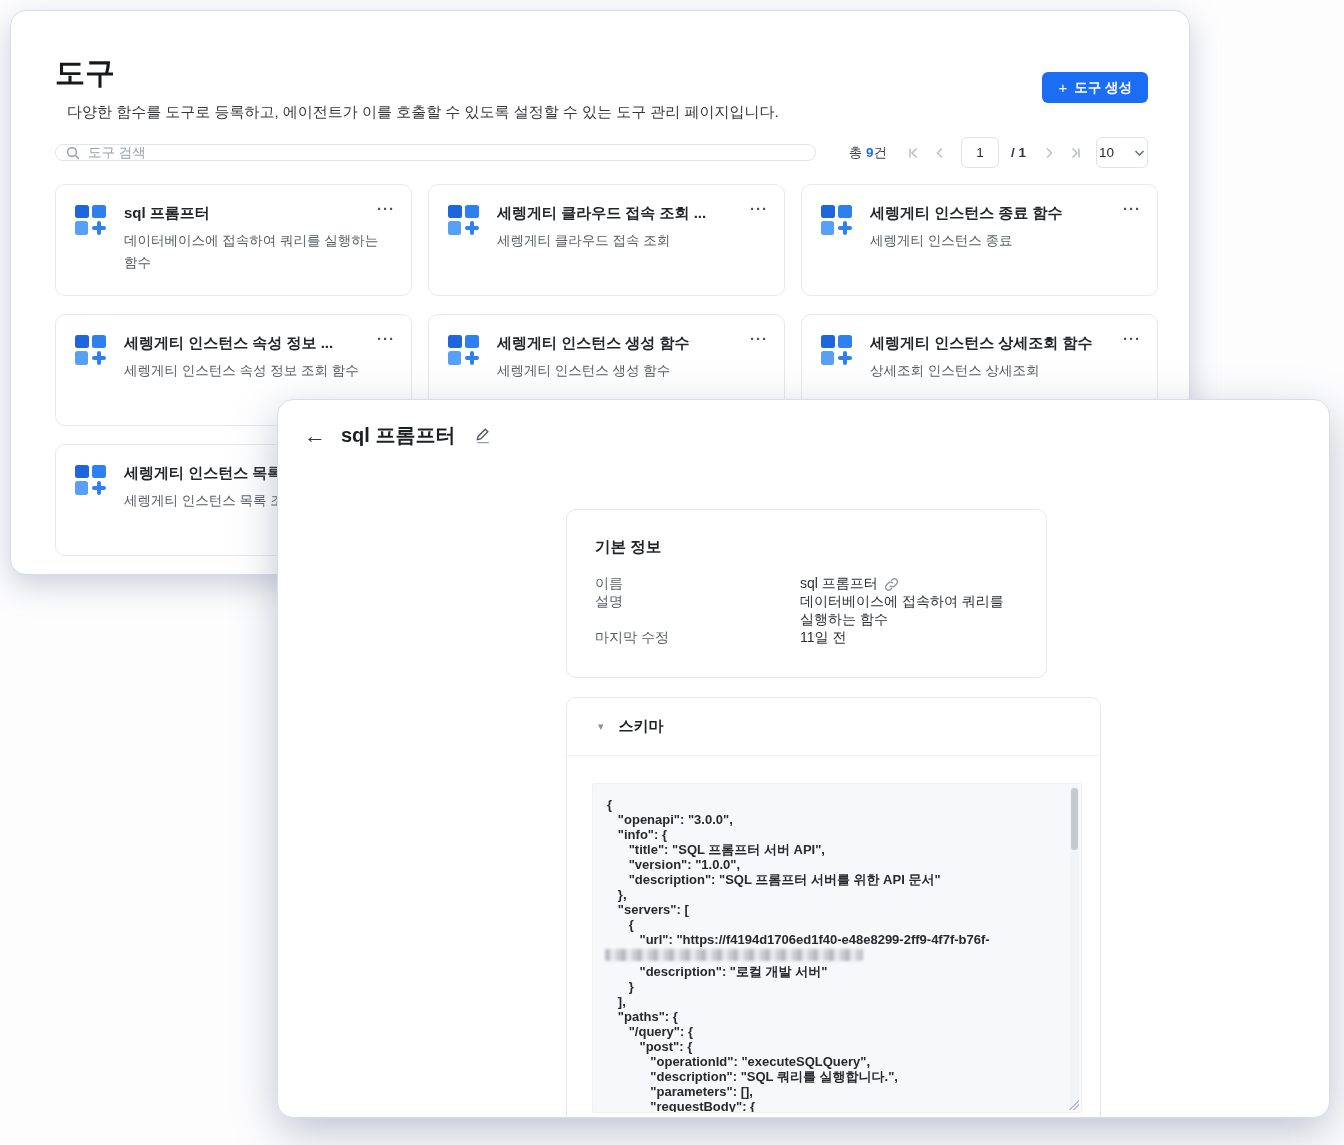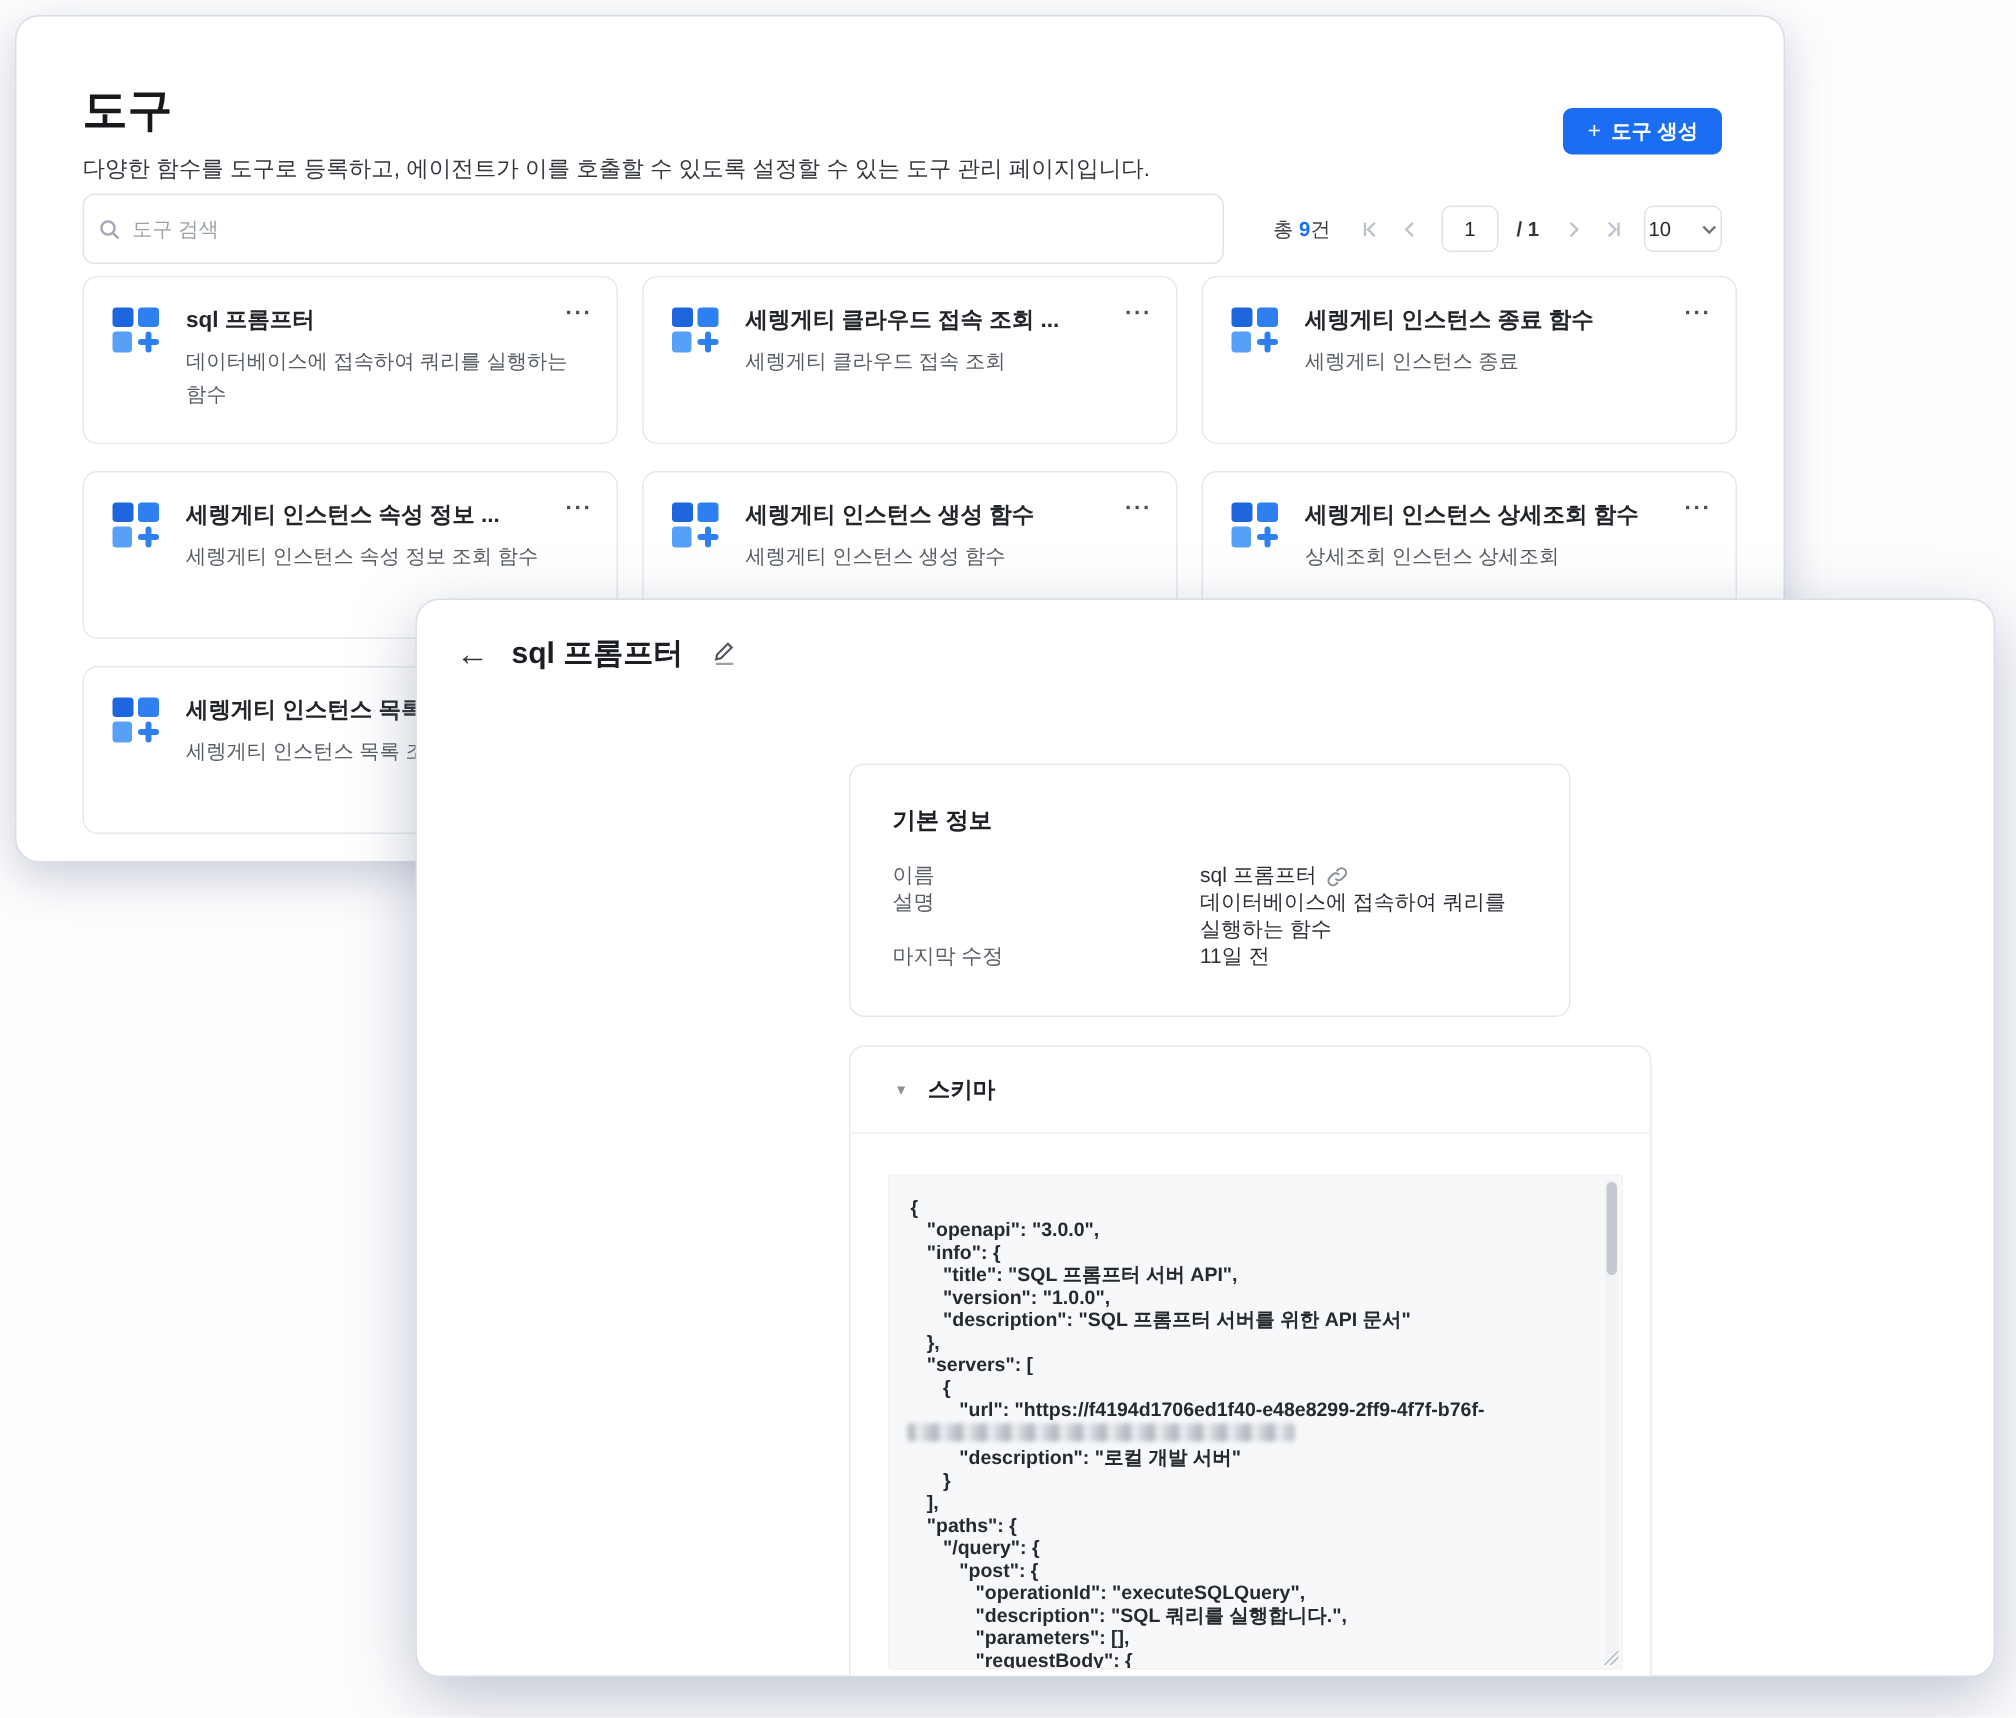--- a/index.html
+++ b/index.html
@@ -13,32 +13,32 @@
   }
 
   
   .panel-main {
     position:absolute; left:10px; top:10px; width:1180px; height:565px;
     background:#fff; border:1px solid #d7dce6; border-radius:16px;
     box-shadow:0 10px 30px rgba(130,140,165,.40);
     overflow:hidden; z-index:1;
   }
   .page-title { position:absolute; left:44px; top:42px; font-size:30px; font-weight:bold; color:#17191c; }
-  .page-subtitle { position:absolute; left:44px; top:92px; font-size:15px; color:#33373d; }
+  .page-subtitle { position:absolute; left:56px; top:92px; font-size:15px; color:#33373d; }
   .btn-create {
     position:absolute; right:41px; top:61px; height:31px; padding:0 16px;
     background:#1b6ef3; color:#fff; border:none; border-radius:6px;
     font-size:13.5px; font-weight:bold; display:flex; align-items:center; gap:7px;
     cursor:pointer; font-family:inherit;
   }
   .btn-create .plus { font-size:15px; font-weight:normal; }
 
   .search-row { position:absolute; left:44px; right:41px; top:126px; height:31px; display:flex; align-items:center; }
   .search-box {
-    width:761px; height:47px; border:1px solid #e0e4ea; border-radius:8px;
+    width:761px; height:17px; border:1px solid #e0e4ea; border-radius:8px;
     display:flex; align-items:center; padding:0 10px; gap:8px; background:#fff;
   }
   .search-box input {
     border:none; outline:none; flex:1; font-size:13.5px; color:#333; font-family:inherit; background:transparent;
   }
   .search-box input::placeholder { color:#9aa1ab; }
   .pagi { margin-left:auto; display:flex; align-items:center; gap:10px; }
   .pagi-total { font-size:13.5px; color:#3c4046; margin-right:6px; white-space:nowrap; }
   .pagi-total b { color:#1b6ef3; }
   .pagi-nav { display:flex; align-items:center; gap:4px; }

